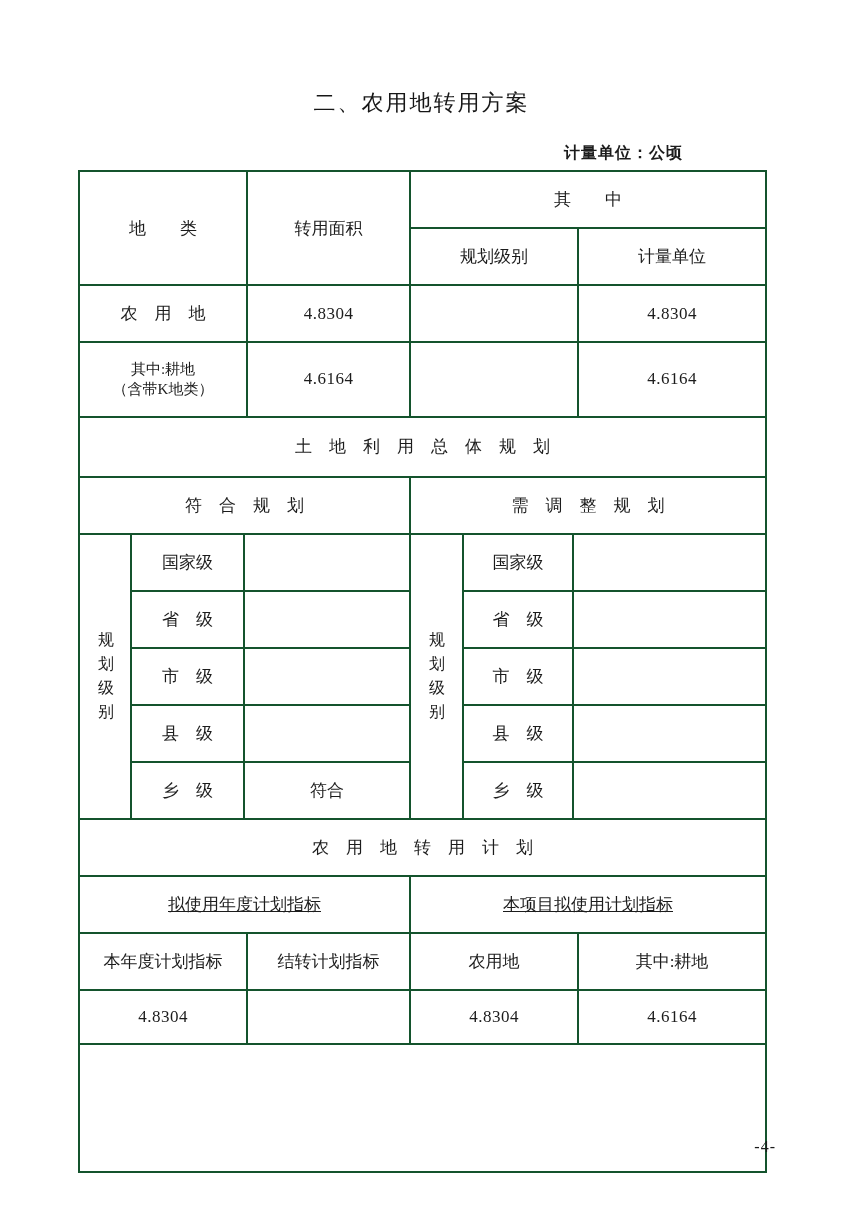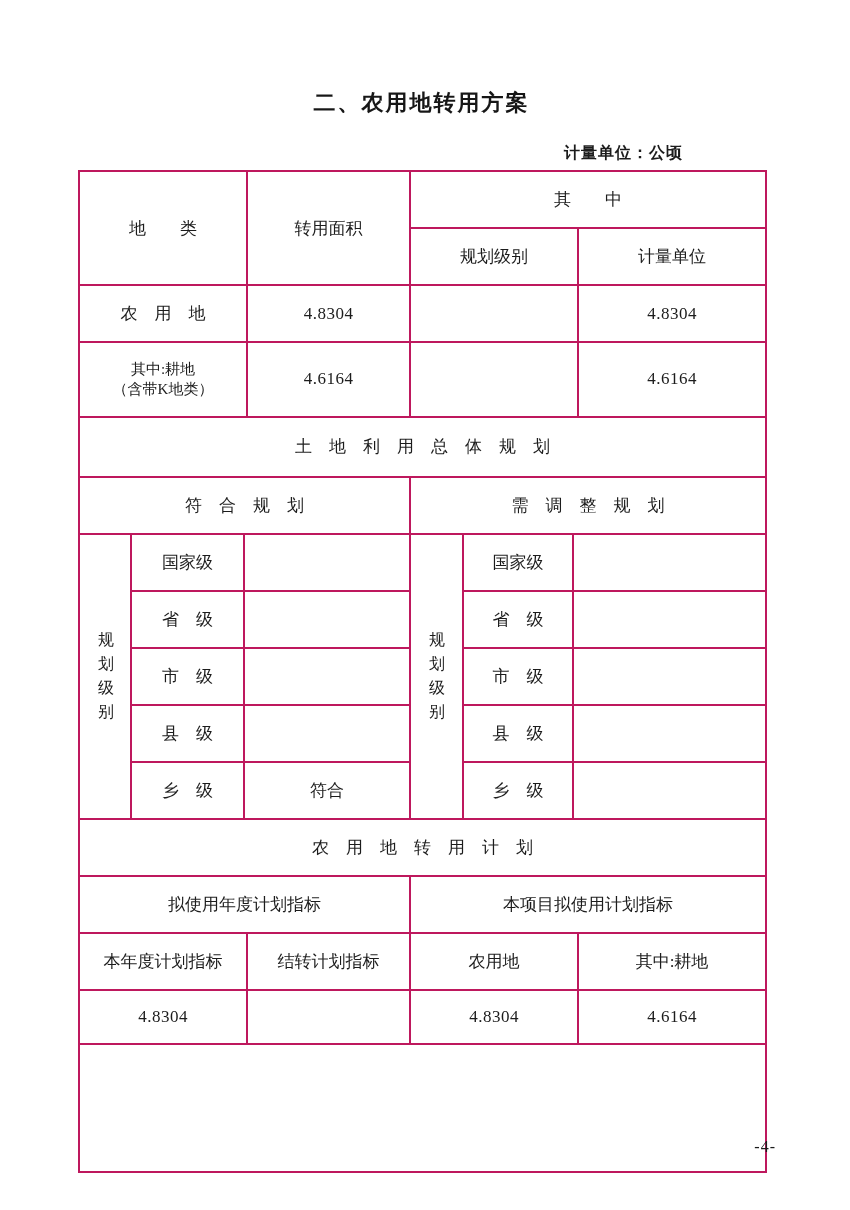--- a/index.html
+++ b/index.html
@@ -6,36 +6,36 @@
   .page {
     width:850px; height:1210px; background:#ffffff; position:relative;
     margin:0 auto; overflow:hidden;
     font-family:"Liberation Serif","DejaVu Serif",serif;
     color:#1c1c1c;
   }
   .content { margin-left:78px; width:687px; }
   .doc-title {
     padding-top:88px; text-align:center;
     font-family:"Liberation Sans","DejaVu Sans",sans-serif;
-    font-weight:700; font-size:22px; letter-spacing:2px; color:#161616;
+    font-weight:400; font-size:22px; letter-spacing:2px; color:#161616;
   }
   .unit-note {
     margin-top:25px; text-align:right; padding-right:82px;
     font-size:16px; font-weight:600; letter-spacing:1px;
   }
   table.sheet { border-collapse:collapse; table-layout:fixed; width:687px; }
   table.sheet.first { margin-top:6px; }
   table.sheet.follow { margin-top:-2px; }
   .sheet td {
-    border:2px solid #be185d; text-align:center; vertical-align:middle;
+    border:2px solid #14532d; text-align:center; vertical-align:middle;
     font-size:17px; font-weight:500; padding:16px; overflow:hidden;
   }
   .h50 { height:50px; } .h37 { height:37px; } .h48 { height:56px; }
   .h47 { height:47px; } .h60 { height:60px; } .h46 { height:36px; }
-  .h42 { height:42px; } .h45 { height:28px; } .h128 { height:128px; }
+  .h42 { height:42px; } .h45 { height:28px;text-decoration:underline; } .h128 { height:128px; }
   .num { font-size:16px; letter-spacing:.5px; font-weight:500; }
   .two-line { white-space:pre-line; font-size:15px; line-height:1.35; }
   .vlabel {
     width:20px; margin:0 auto; word-break:break-all;
     line-height:1.5; font-size:16px; text-align:center;
   }
   .filler { margin-top:17px; font-size:17px; font-weight:600; letter-spacing:1px; }
   .pagenum {
     position:absolute; top:1138px; right:74px;
     font-size:16px; letter-spacing:1px; font-weight:500;

